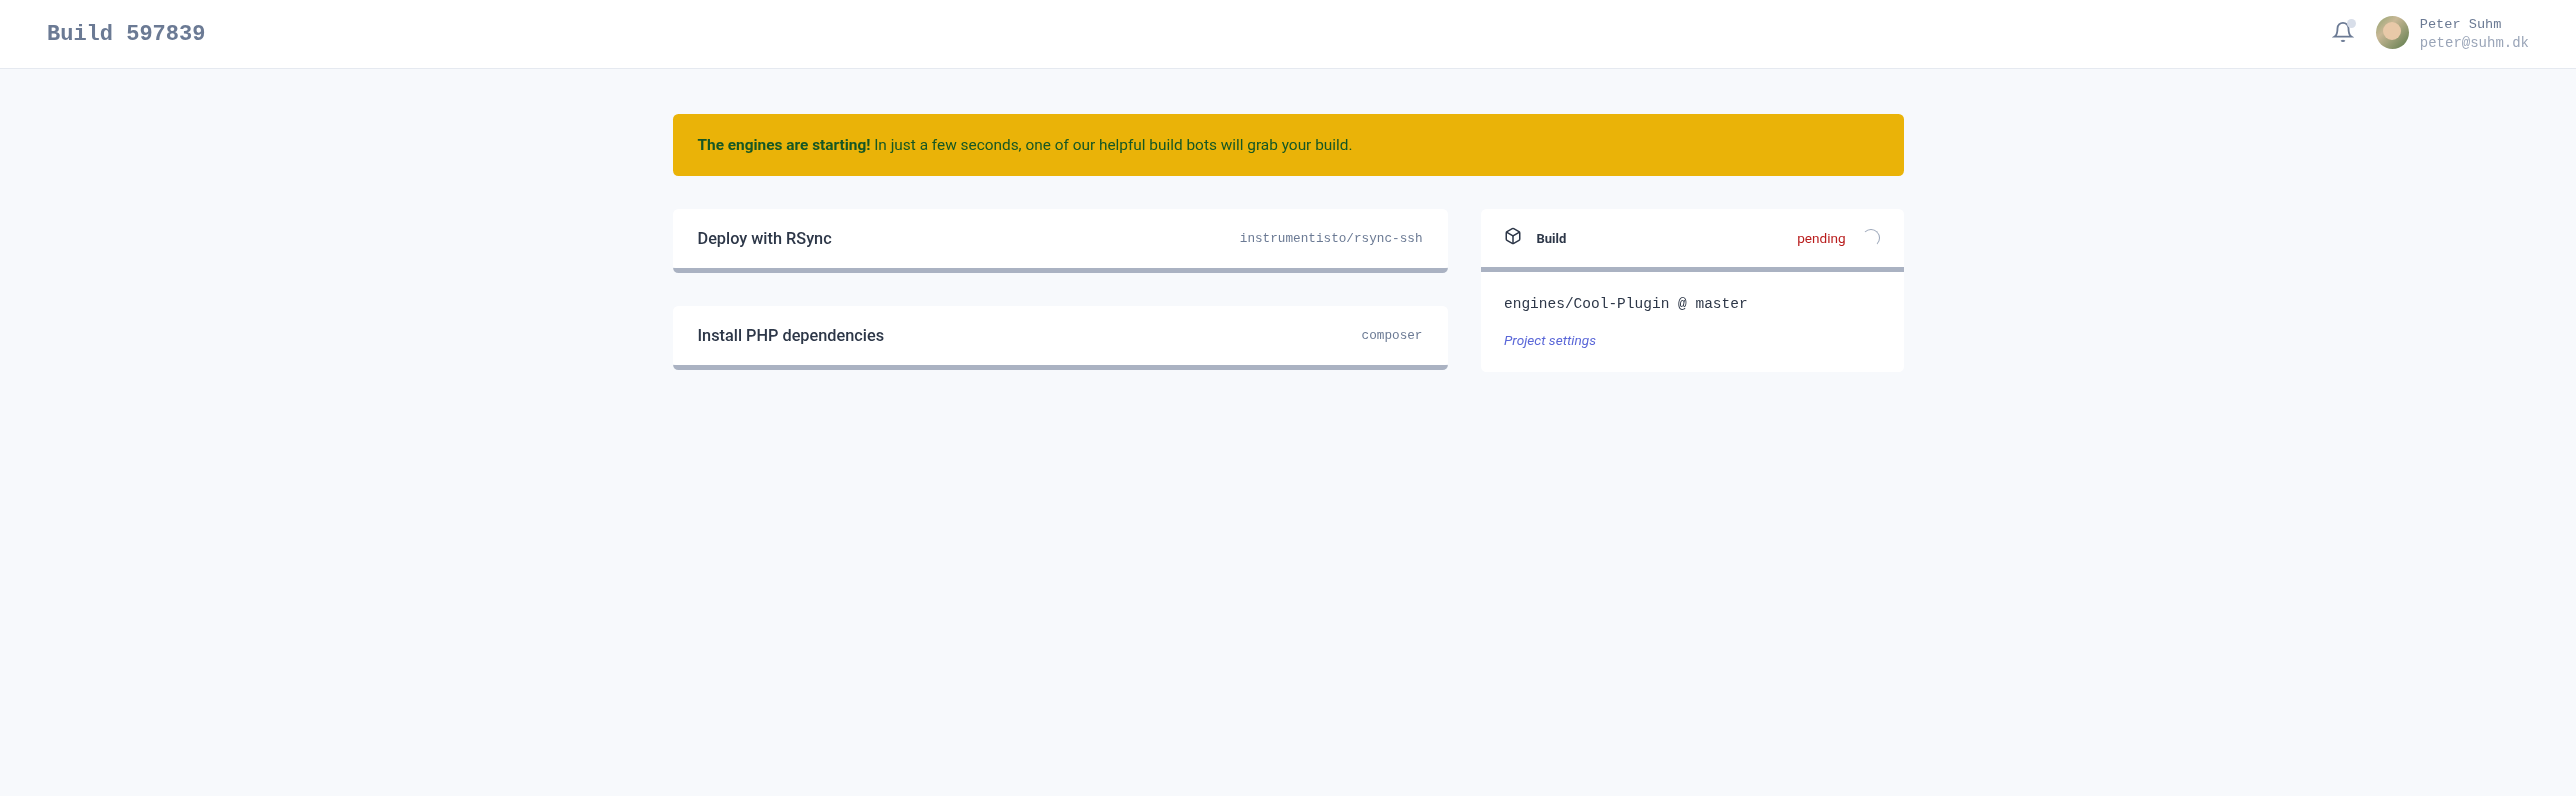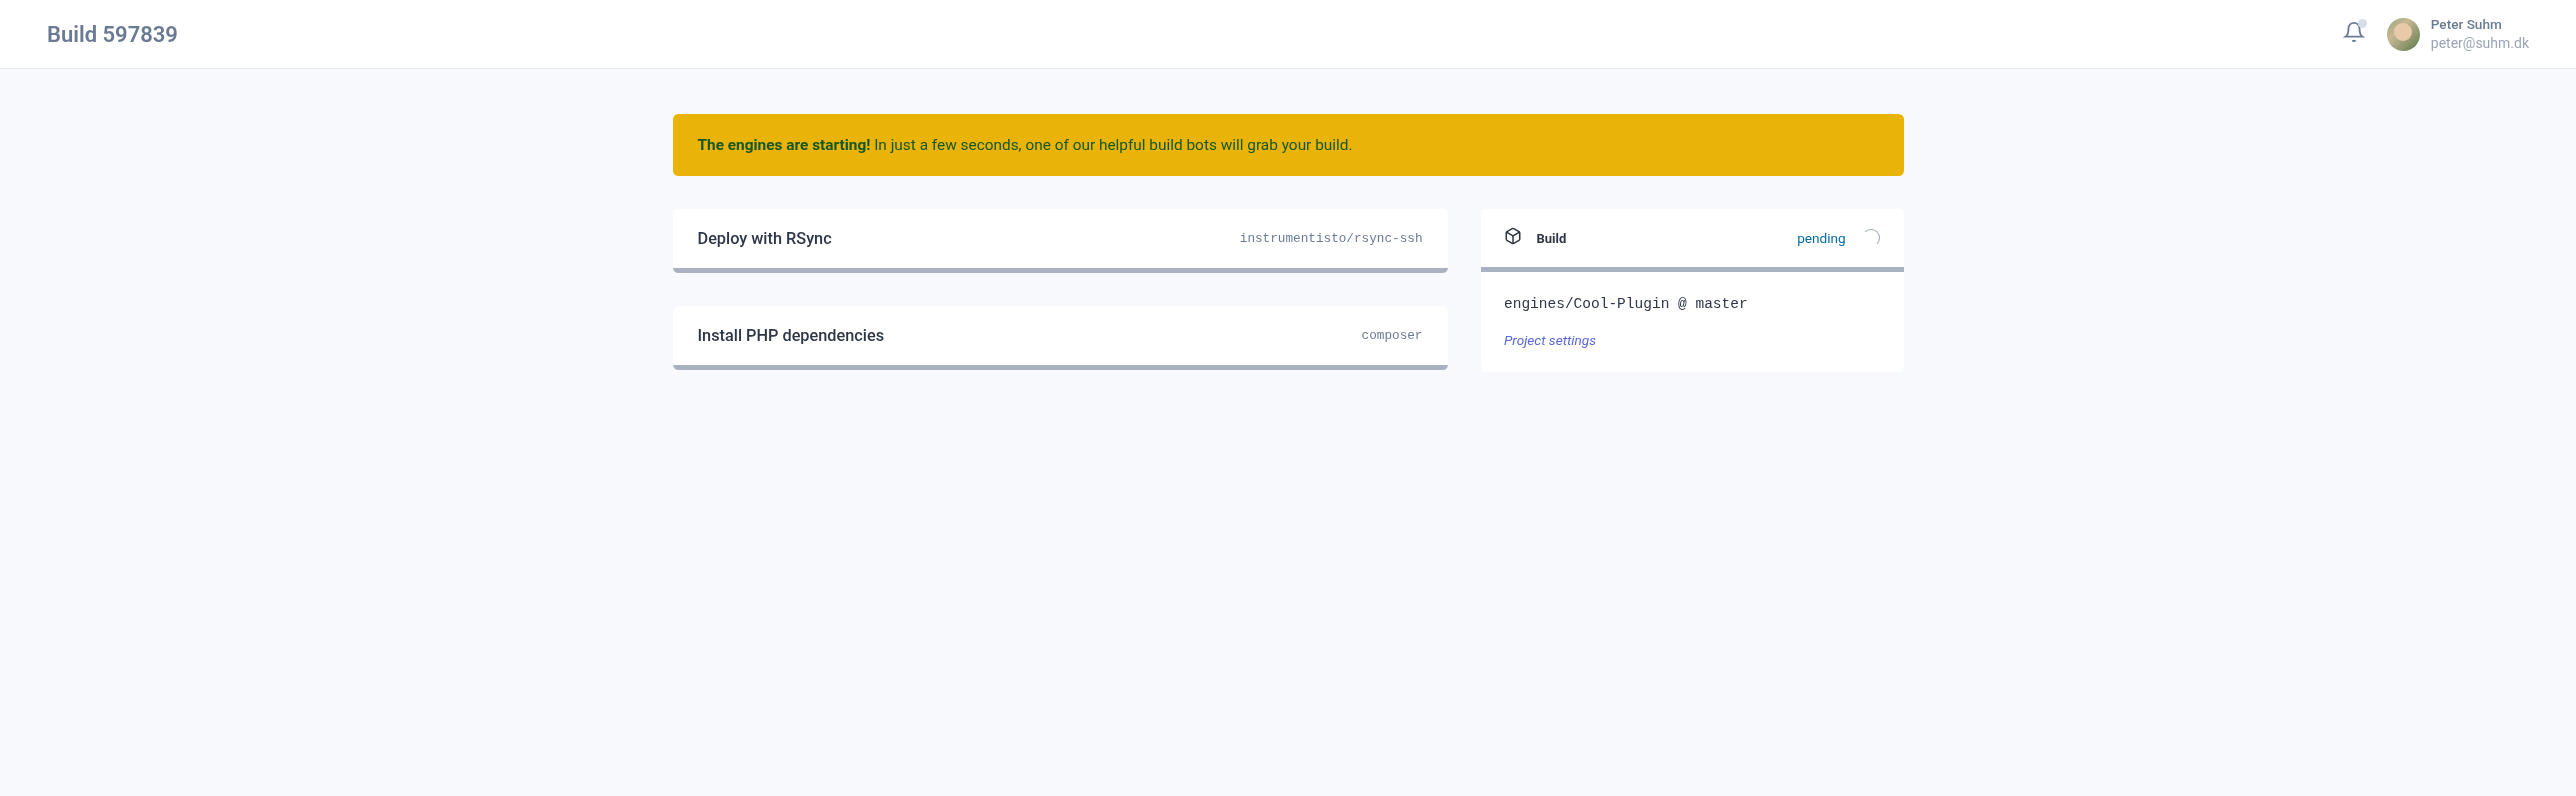--- a/index.html
+++ b/index.html
@@ -8,20 +8,21 @@
   background: #f7f9fc;
   color: #1a202c;
 }
 .topbar {
   background: #ffffff;
   border-bottom: 0.9px solid #e5e9f0;
   padding: 16.3px 47px;
   display: flex;
   align-items: center;
   justify-content: space-between;
+  font-family: Liberation Mono, monospace;
 }
 .page-title {
   font-size: 22px;
   font-weight: 600;
   color: #6b7a94;
 }
 .topbar-right {
   display: flex;
   align-items: center;
   gap: 22px;
@@ -41,21 +42,21 @@
   position: absolute;
   top: -2.7px;
   right: -2.7px;
   width: 9px;
   height: 9px;
   background: #d8dee9;
   border-radius: 50%;
 }
 .user-block {
   display: flex;
-  align-items: center;
+  align-items: flex-start;
   gap: 11px;
   cursor: pointer;
 }
 .avatar {
   width: 33px;
   height: 33px;
   border-radius: 50%;
   background: linear-gradient(135deg, #8fa370 0%, #c9b896 35%, #5a7a4a 100%);
   display: flex;
   align-items: center;
@@ -168,21 +169,21 @@
   font-weight: 700;
   color: #2d3748;
 }
 .build-header-right {
   display: flex;
   align-items: center;
   gap: 16.3px;
 }
 .status-text {
   font-size: 13.6px;
-  color: #0369a1;
+  color: #b91c1c;
 }
 .spinner {
   width: 18px;
   height: 18px;
   border: 1.8px solid transparent;
   border-top-color: #9aa5b8;
   border-right-color: #9aa5b8;
   border-radius: 50%;
   animation: spin 0.9s linear infinite;
 }

